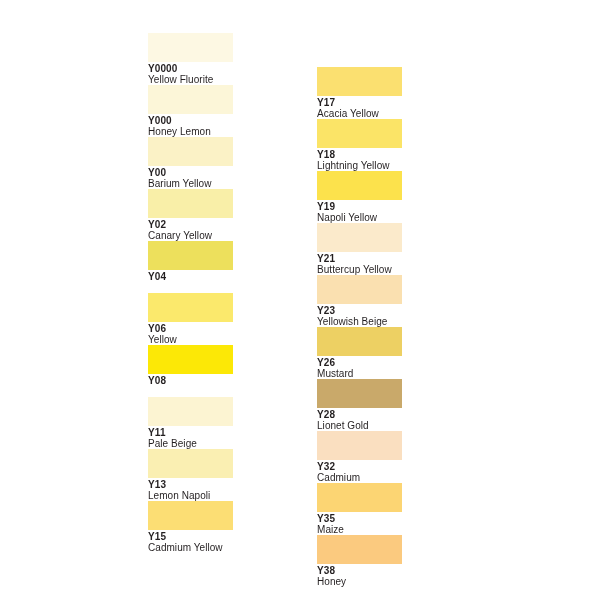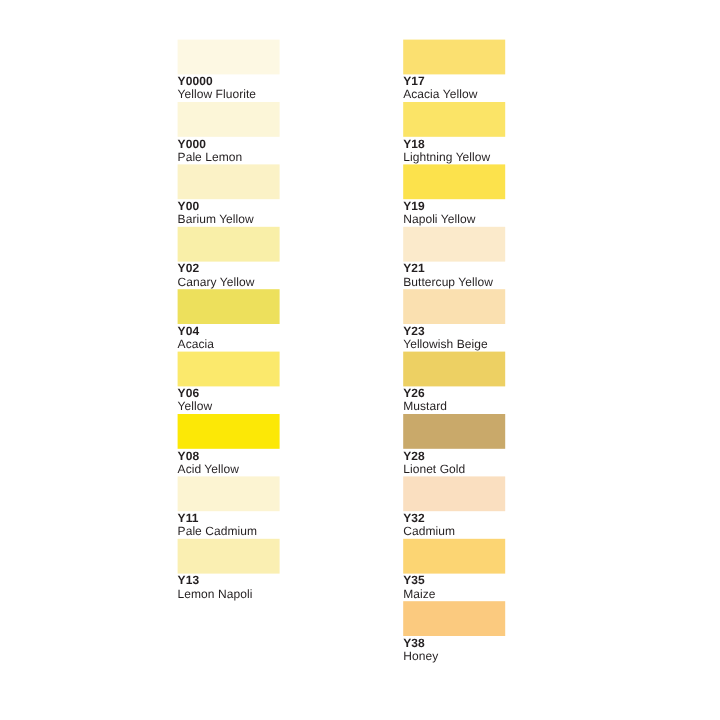--- a/index.html
+++ b/index.html
@@ -19,21 +19,21 @@
     position: relative;
     width: 600px;
     height: 600px;
     background: #ffffff;
   }
   .column {
     position: absolute;
     top: 33px;
   }
   #column-left  { left: 148px; }
-  #column-right { left: 336px; }
+  #column-right { left: 317px; margin-top: 34px; }
 
   .swatch-row {
     position: relative;
     width: 85px;
     height: 52px;
     margin: 0;
     padding: 0;
   }
   .swatch-chip {
     position: absolute;
@@ -80,70 +80,75 @@
         <div class="swatch-chip" style="background-color: rgb(253, 248, 227);"></div>
         <div class="swatch-labels">
           <span class="swatch-code">Y0000</span>
           <span class="swatch-name">Yellow Fluorite</span>
         </div>
       </div>
       <div class="swatch-row">
         <div class="swatch-chip" style="background-color: rgb(252, 246, 216);"></div>
         <div class="swatch-labels">
           <span class="swatch-code">Y000</span>
-          <span class="swatch-name">Pale Lemon</span>
+          <span class="swatch-name">Honey Lemon</span>
         </div>
       </div>
       <div class="swatch-row">
         <div class="swatch-chip" style="background-color: rgb(251, 242, 198);"></div>
         <div class="swatch-labels">
           <span class="swatch-code">Y00</span>
           <span class="swatch-name">Barium Yellow</span>
         </div>
       </div>
       <div class="swatch-row">
         <div class="swatch-chip" style="background-color: rgb(249, 239, 168);"></div>
         <div class="swatch-labels">
           <span class="swatch-code">Y02</span>
           <span class="swatch-name">Canary Yellow</span>
         </div>
       </div>
       <div class="swatch-row">
         <div class="swatch-chip" style="background-color: rgb(237, 224, 92);"></div>
         <div class="swatch-labels">
           <span class="swatch-code">Y04</span>
-          <span class="swatch-name">Acacia</span>
         </div>
       </div>
       <div class="swatch-row">
         <div class="swatch-chip" style="background-color: rgb(251, 233, 108);"></div>
         <div class="swatch-labels">
           <span class="swatch-code">Y06</span>
           <span class="swatch-name">Yellow</span>
         </div>
       </div>
       <div class="swatch-row">
         <div class="swatch-chip" style="background-color: rgb(252, 232, 6);"></div>
         <div class="swatch-labels">
           <span class="swatch-code">Y08</span>
-          <span class="swatch-name">Acid Yellow</span>
         </div>
       </div>
       <div class="swatch-row">
         <div class="swatch-chip" style="background-color: rgb(252, 244, 210);"></div>
         <div class="swatch-labels">
           <span class="swatch-code">Y11</span>
-          <span class="swatch-name">Pale Cadmium</span>
+          <span class="swatch-name">Pale Beige</span>
         </div>
       </div>
       <div class="swatch-row">
         <div class="swatch-chip" style="background-color: rgb(250, 239, 178);"></div>
         <div class="swatch-labels">
           <span class="swatch-code">Y13</span>
           <span class="swatch-name">Lemon Napoli</span>
+        </div>
+      </div>
+      <div class="swatch-row">
+        <div class="swatch-chip" style="background-color: rgb(252, 222, 116);"></div>
+        <div class="swatch-labels">
+          <span class="swatch-code">Y15</span>
+          <span class="swatch-name">Cadmium Yellow</span>
         </div>
       </div>
     </div>
   <div class="column" id="column-right">
       <div class="swatch-row">
         <div class="swatch-chip" style="background-color: rgb(251, 224, 112);"></div>
         <div class="swatch-labels">
           <span class="swatch-code">Y17</span>
           <span class="swatch-name">Acacia Yellow</span>
         </div>

